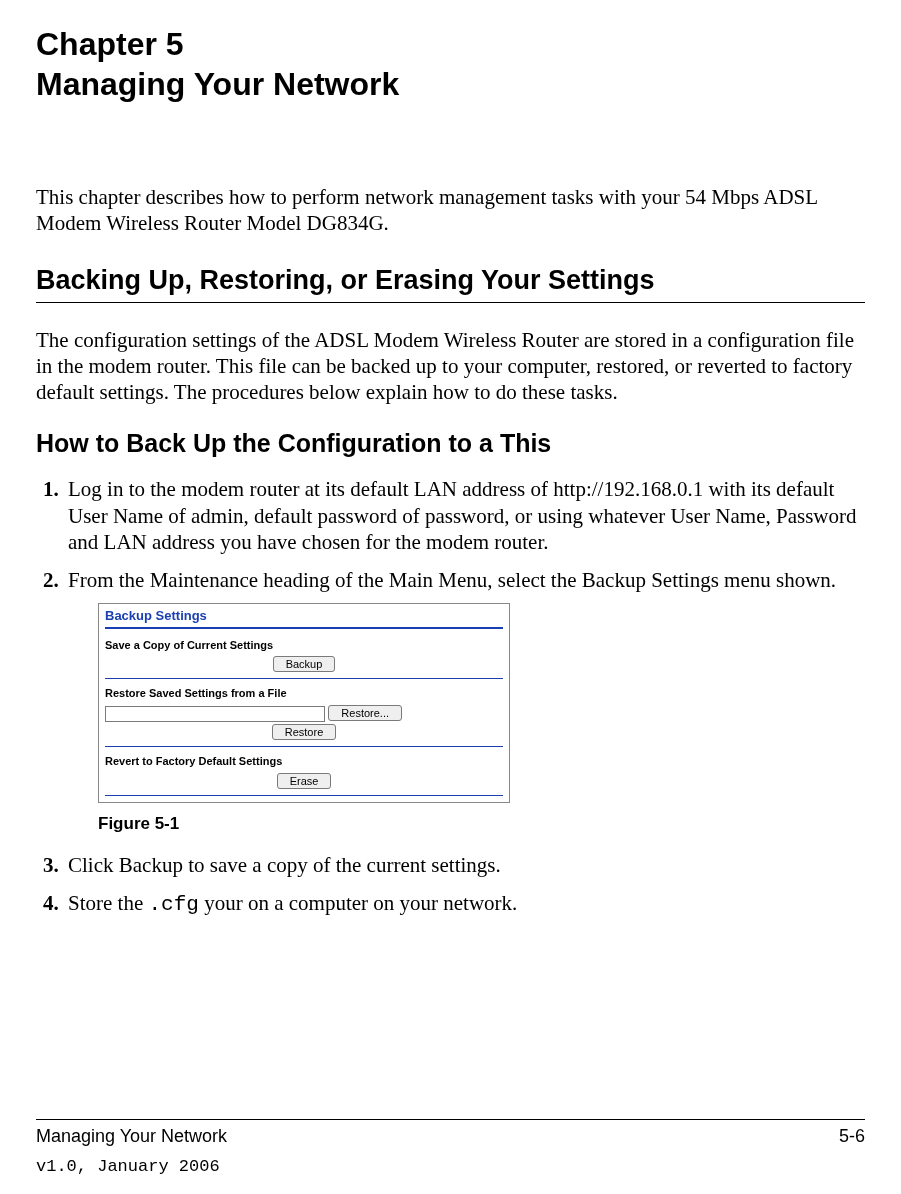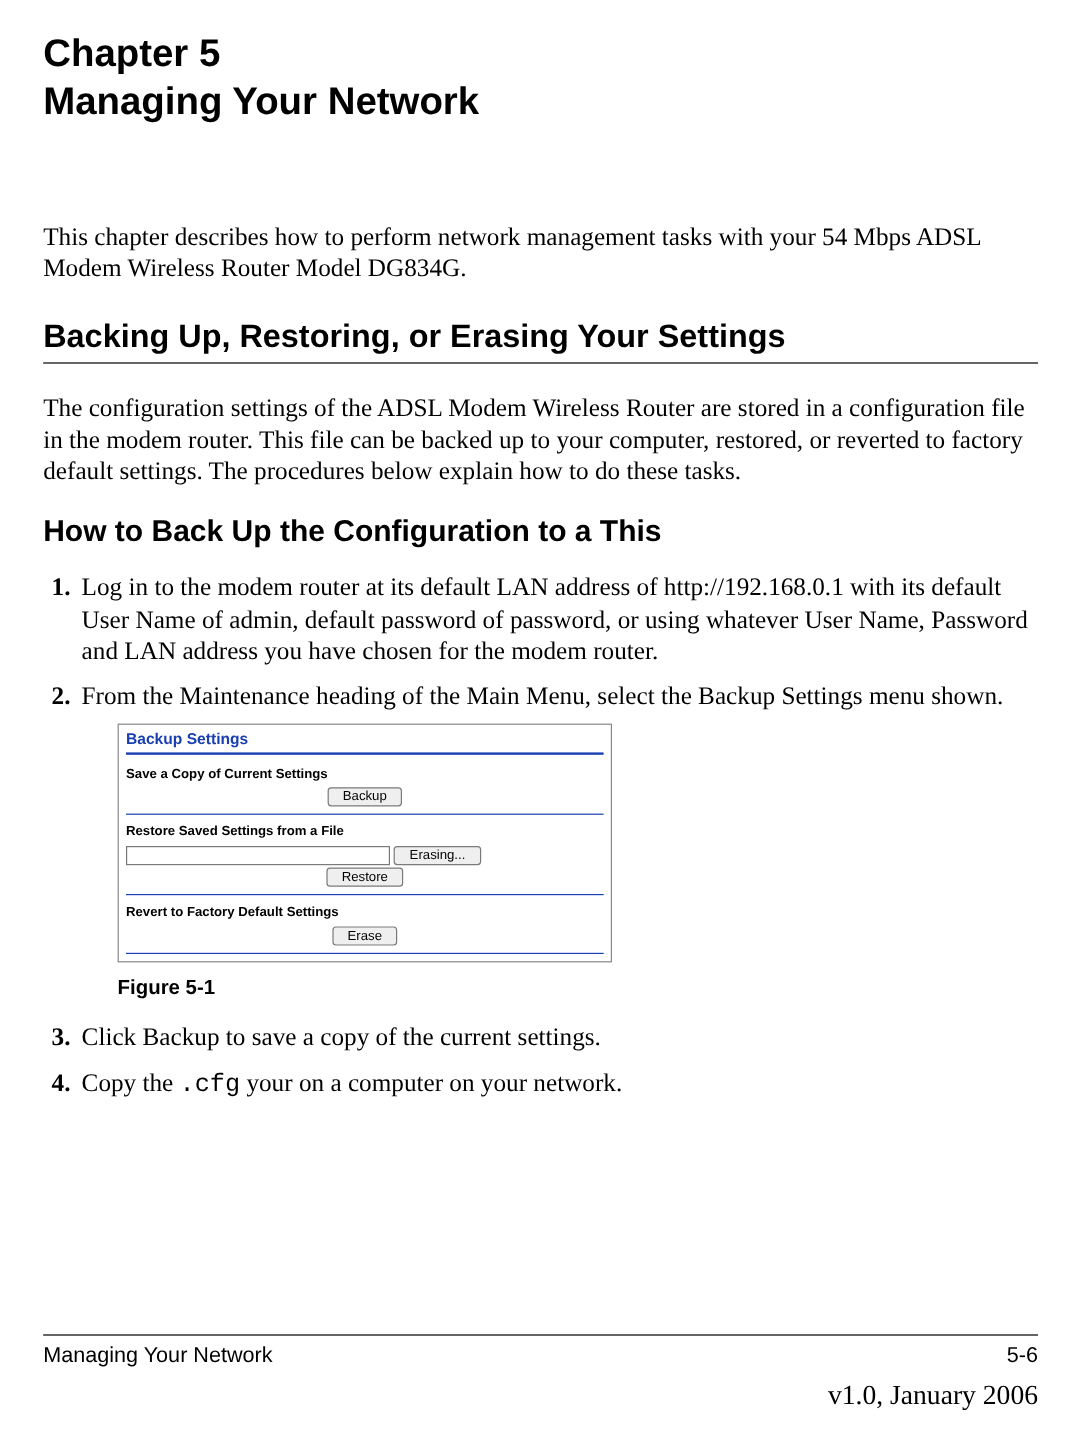--- a/index.html
+++ b/index.html
@@ -126,23 +126,23 @@
     border-top: 1px solid #000;
     margin: 0 0 6px 0;
   }
   .footer-row {
     display: flex;
     justify-content: space-between;
     font-family: Arial, Helvetica, sans-serif;
     font-size: 18px;
   }
   .footer-version {
-    text-align: right;
-    font-family: Liberation Serif, serif;
-    font-size: 23px;
+    text-align: left;
+    font-family: Liberation Mono, monospace;
+    font-size: 17px;
     margin-top: 10px;
   }
 </style>
 </head>
 <body>
 
 <div class="page">
 
   <div class="chapter-heading">
     <span class="chapter-number">Chapter 5</span>
@@ -172,41 +172,41 @@
 
           <span class="bs-label">Save a Copy of Current Settings</span>
           <div class="bs-row-center">
             <button class="win-btn">Backup</button>
           </div>
           <hr class="bs-hr-thin">
 
           <span class="bs-label">Restore Saved Settings from a File</span>
           <div class="bs-row-left">
             <input class="win-input" type="text" value="" style="">
-            <button class="win-btn">Erasing...</button>
+            <button class="win-btn">Restore...</button>
           </div>
           <div class="bs-row-center">
             <button class="win-btn">Restore</button>
           </div>
           <hr class="bs-hr-thin">
 
           <span class="bs-label">Revert to Factory Default Settings</span>
           <div class="bs-row-center">
             <button class="win-btn">Erase</button>
           </div>
           <hr class="bs-hr-thin" style="margin-bottom:0">
         </div>
         <div class="figure-caption">Figure 5-1</div>
       </div>
     </li>
     <li>
       <span>Click </span><span class="b">Backup</span><span> to save a copy of the current settings.</span>
     </li>
     <li>
-      <span>Copy the </span><span class="code">.cfg</span><span> your on a computer on your network.</span>
+      <span>Store the </span><span class="code">.cfg</span><span> your on a computer on your network.</span>
     </li>
   </ol>
 
 </div>
 
 <div class="footer">
   <hr class="footer-rule">
   <div class="footer-row">
     <span>Managing Your Network</span>
     <span>5-6</span>

